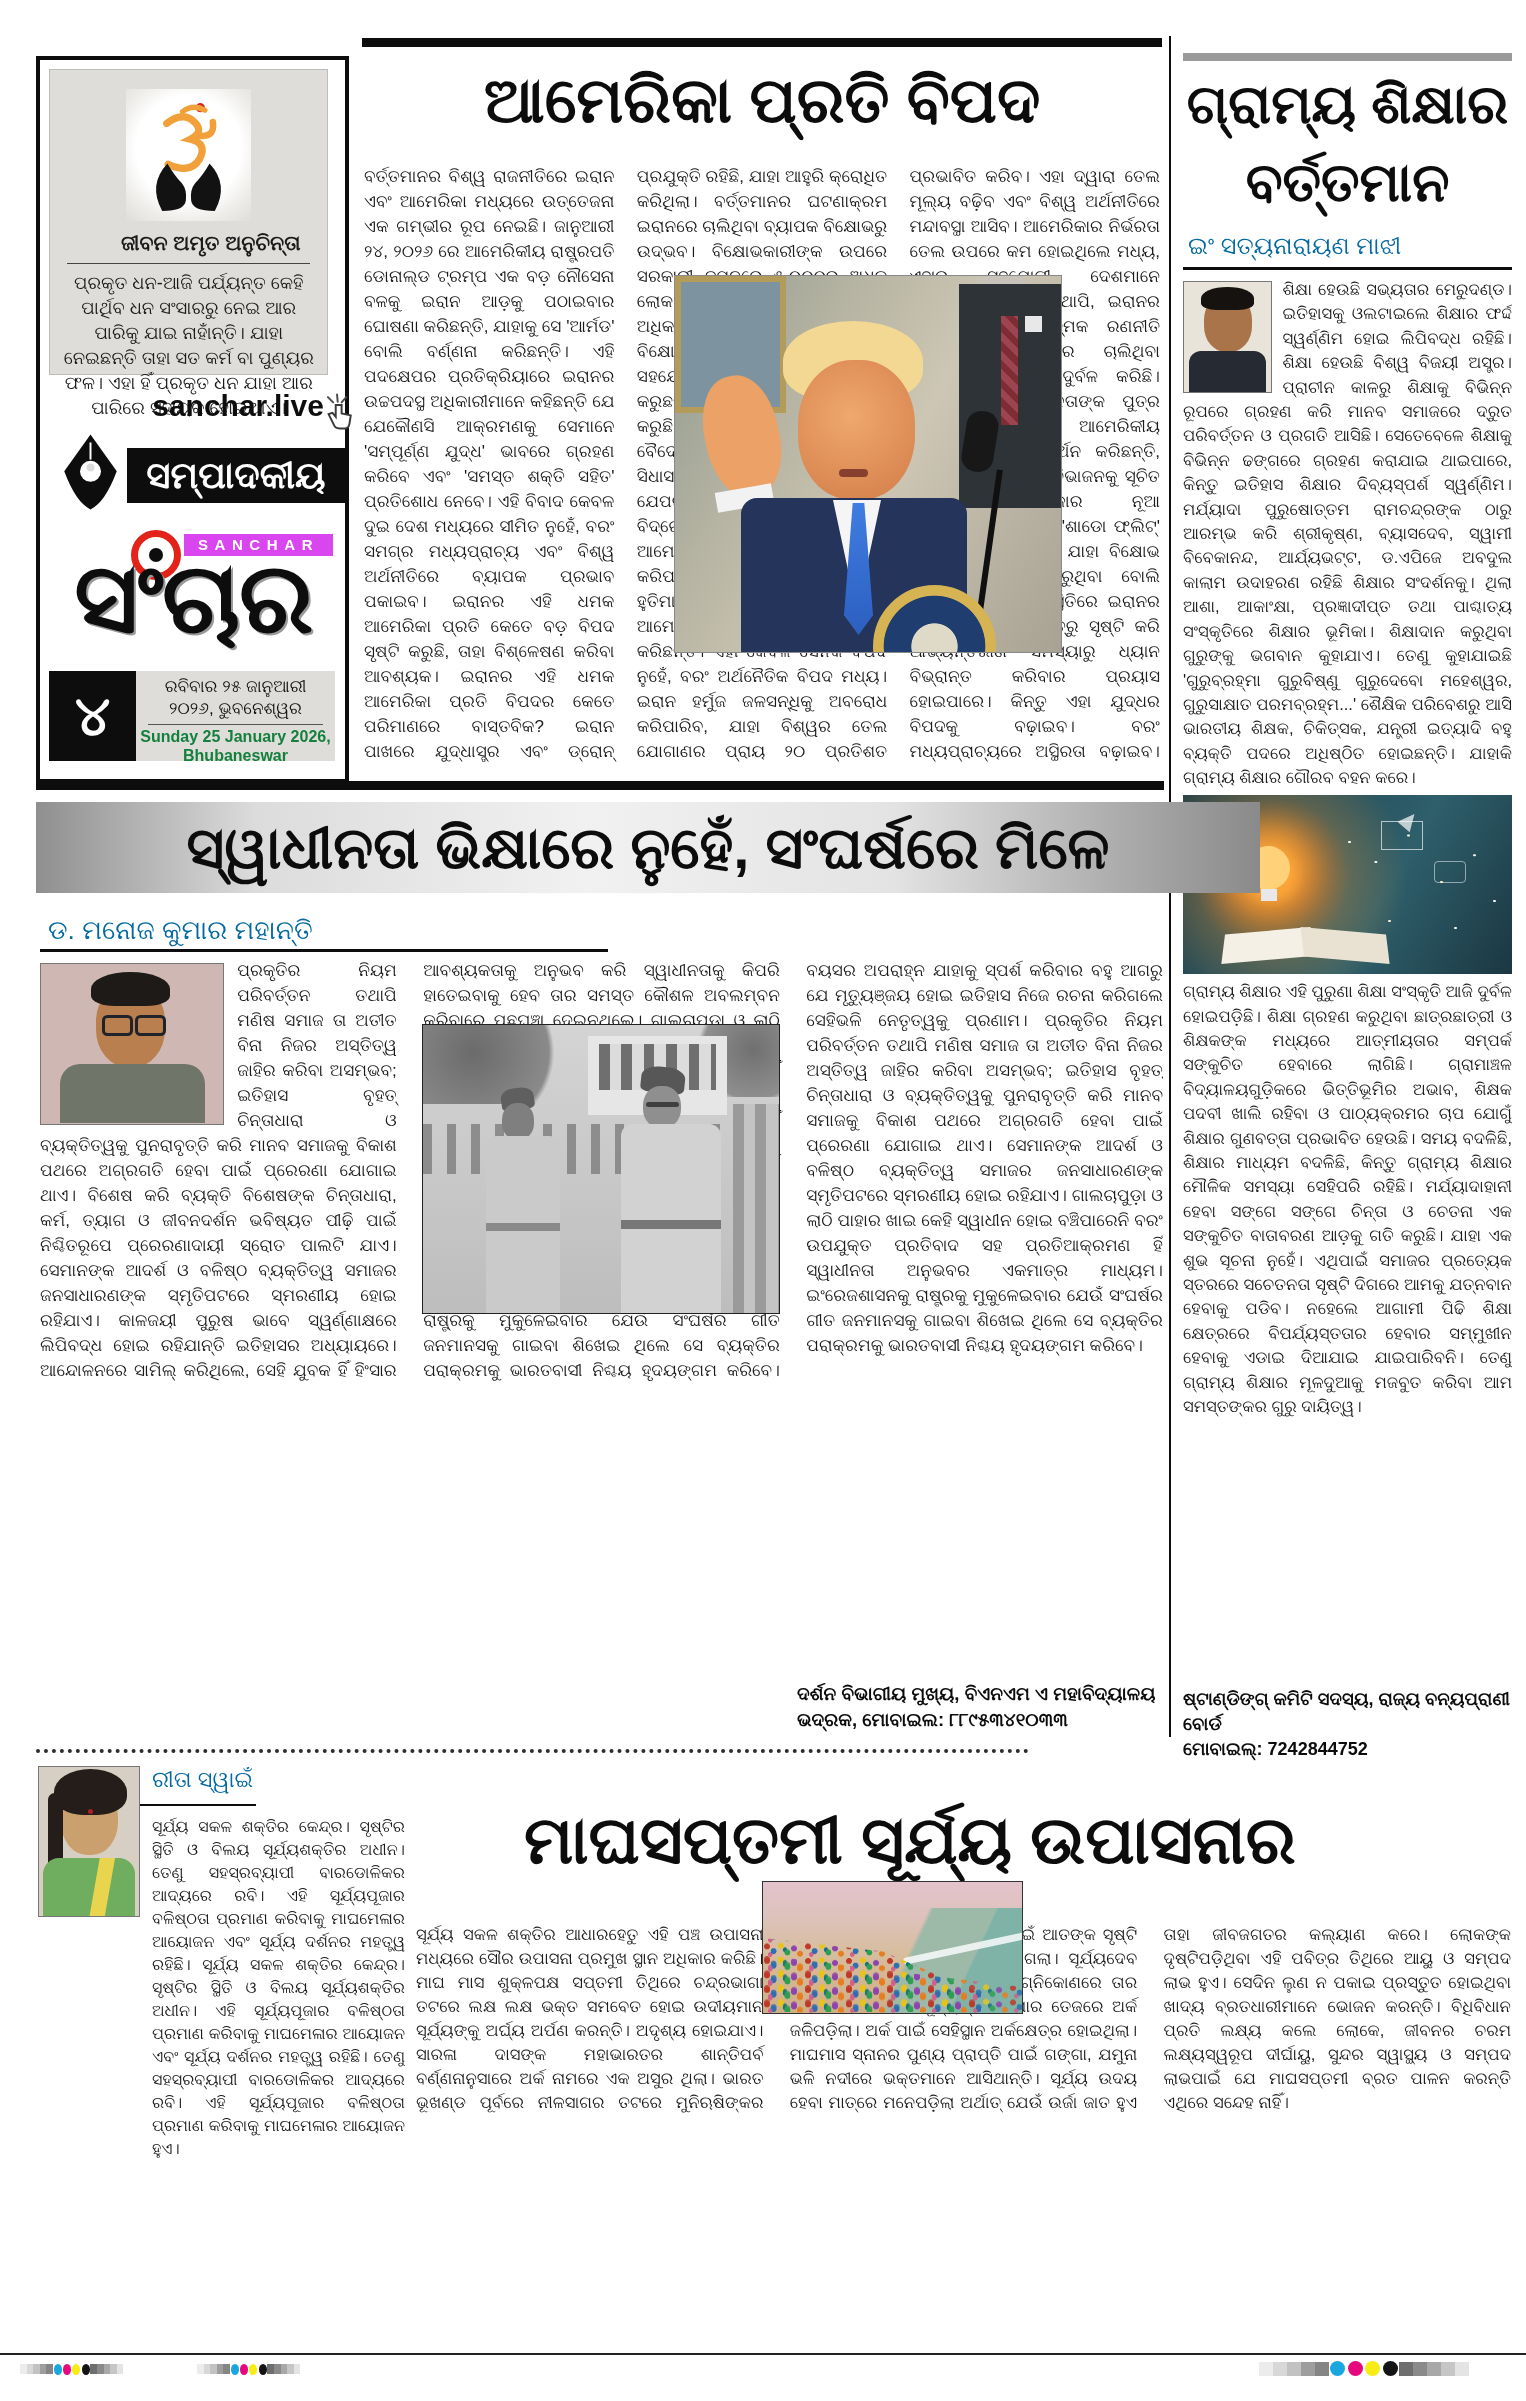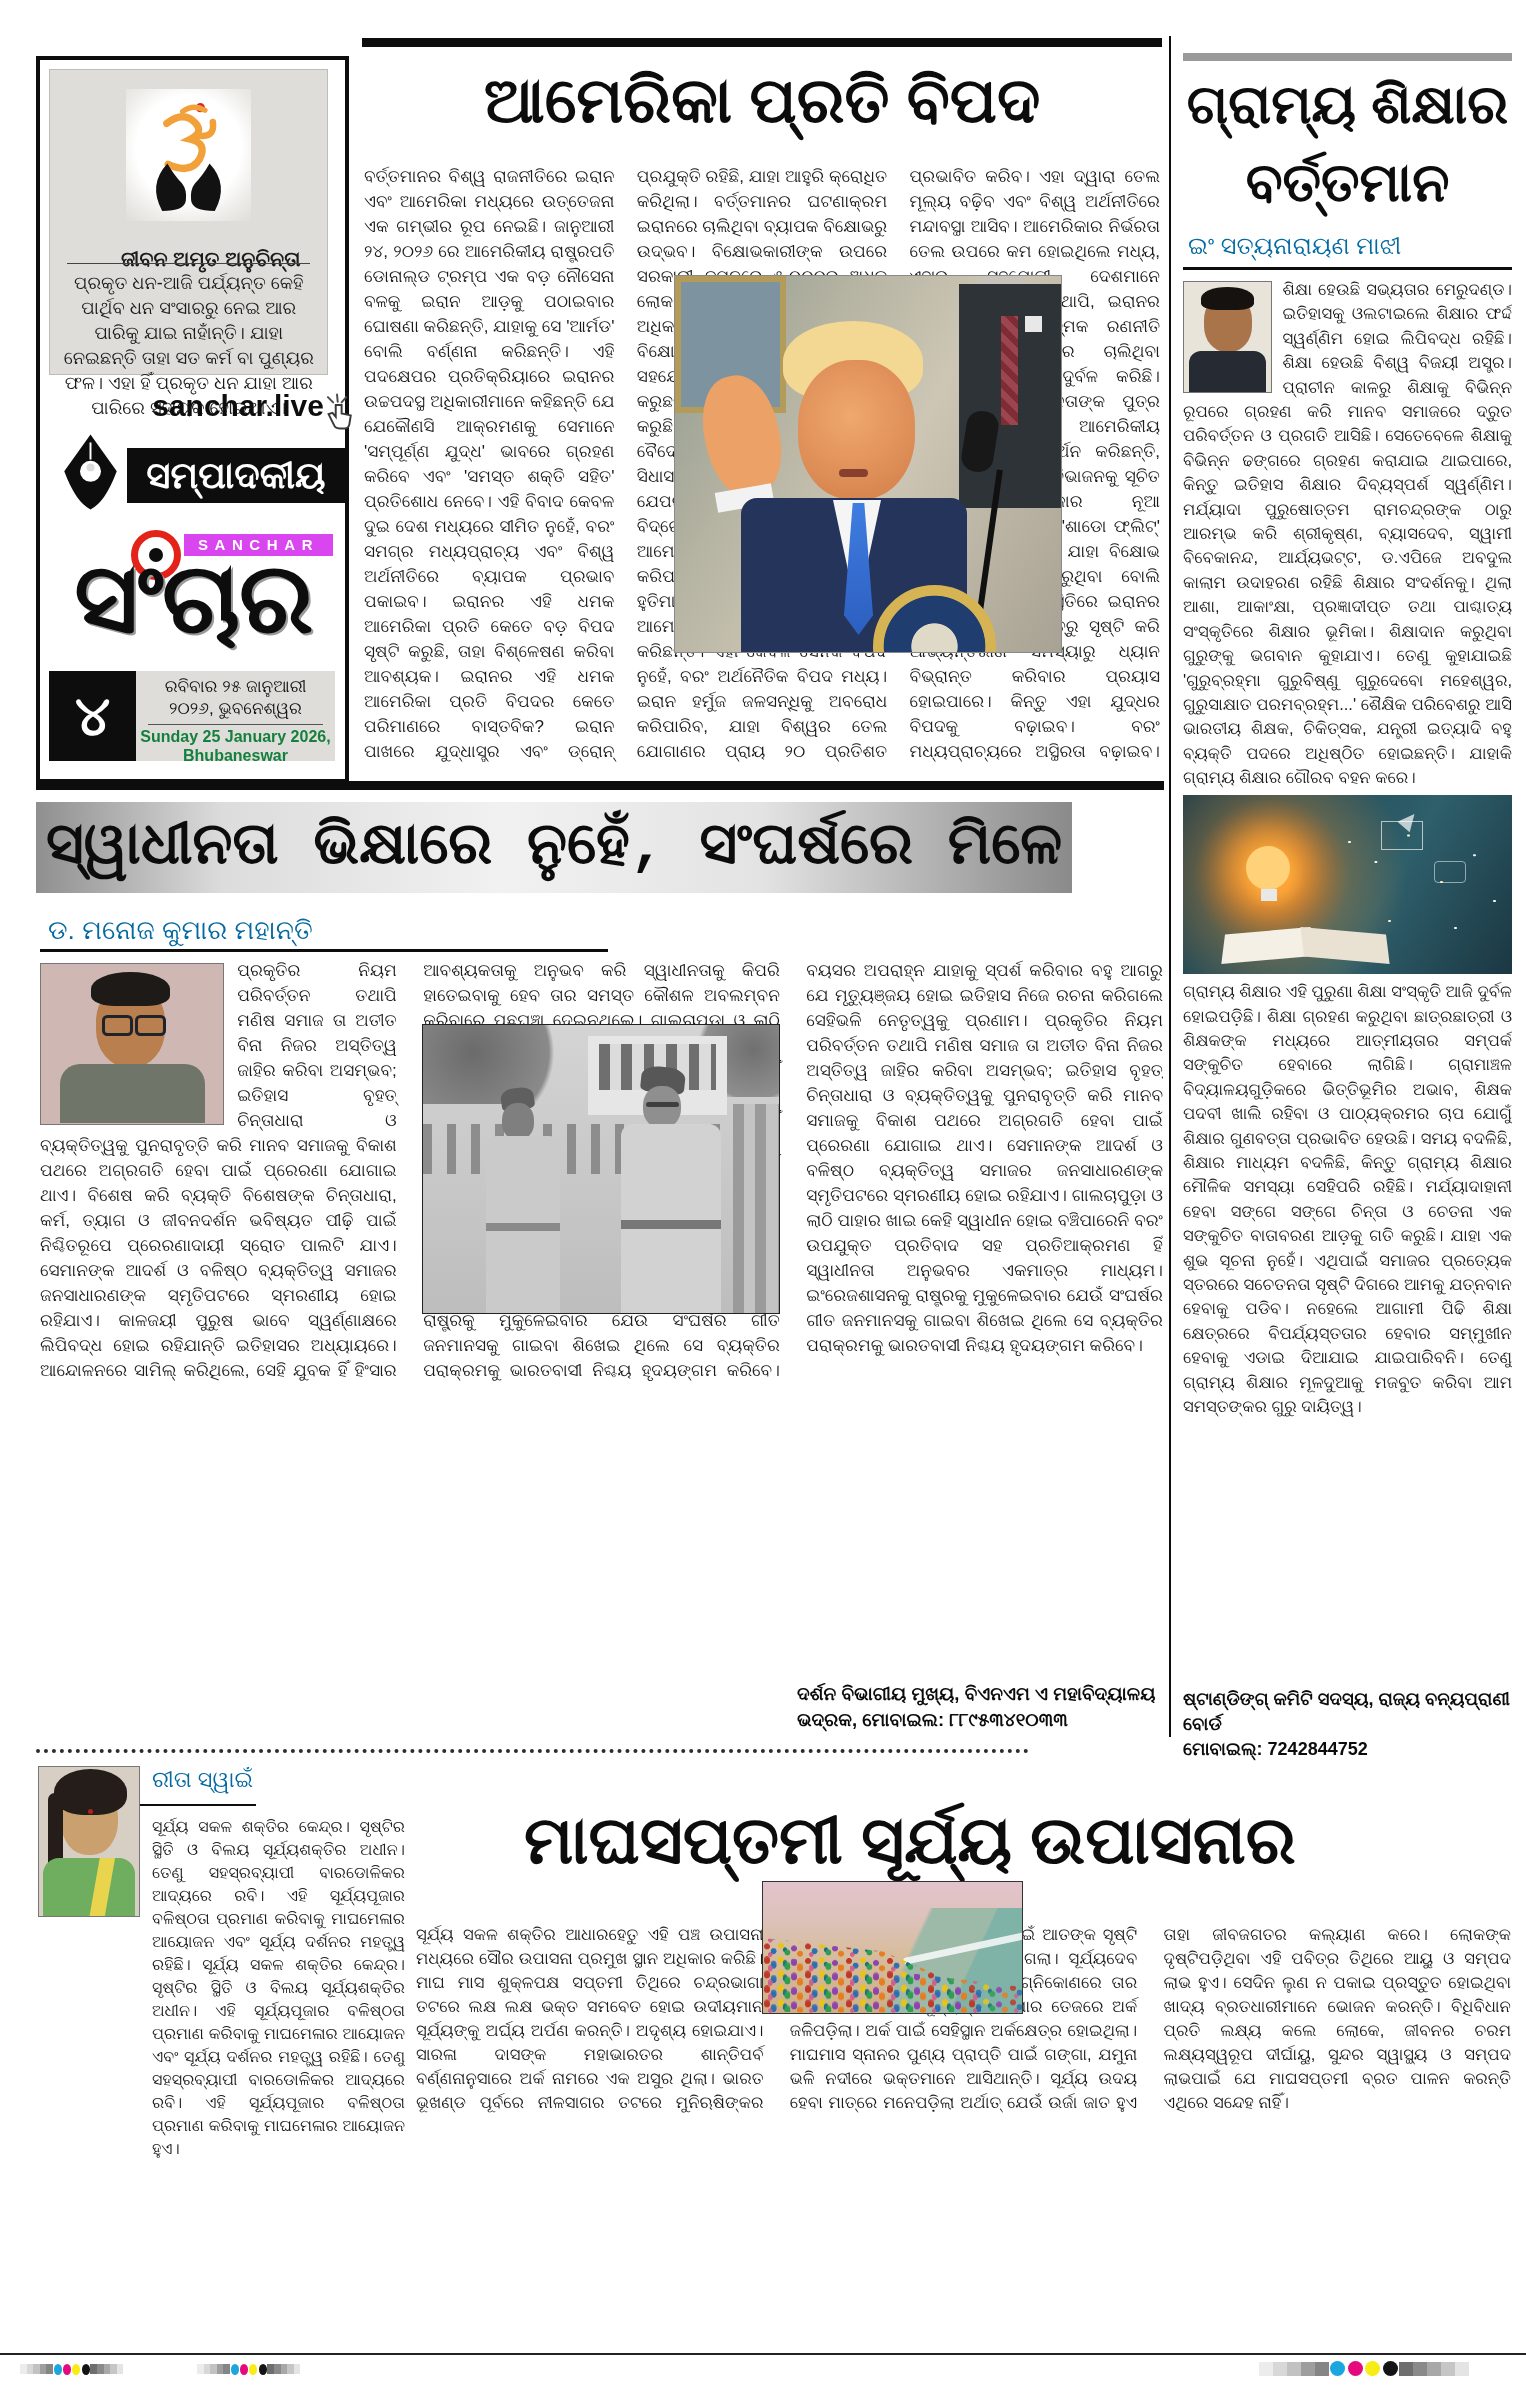--- a/index.html
+++ b/index.html
@@ -52,21 +52,21 @@
       <div class="abs omwrap" style="left:76px;top:18.5px;width:125px;height:132px;">
         <svg width="125" height="132" viewBox="0 0 190 200">
           <circle cx="113" cy="28" r="7" fill="#d62828"></circle>
           <path d="M86,34 q16,-12 34,-2" stroke="#f2a13a" stroke-width="8" fill="none" stroke-linecap="round"></path>
           <path d="M62,52 q26,-20 44,0 q12,14 -8,24 q26,6 14,30 q-14,24 -48,8" stroke="#f2a13a" stroke-width="11" fill="none" stroke-linecap="round"></path>
           <path d="M106,70 q30,6 26,-20" stroke="#f2a13a" stroke-width="10" fill="none" stroke-linecap="round"></path>
           <path d="M55,185 q-22,-40 8,-72 q10,18 22,30 q8,10 6,26 q-2,16 -36,16 z" fill="#121212"></path>
           <path d="M135,185 q22,-40 -8,-72 q-10,18 -22,30 q-8,10 -6,26 q2,16 36,16 z" fill="#121212"></path>
         </svg>
       </div>
-      <div class="abs" style="left:0;top:161px;width:321px;text-align:center;font-weight:bold;font-size:20.5px;color:#1b1b1b;margin-top:16px;">ଜୀବନ ଅମୃତ ଅନୁଚିନ୍ତା</div>
+      <div class="abs" style="left:0;top:161px;width:321px;text-align:center;font-weight:bold;font-size:20.5px;color:#1b1b1b;">ଜୀବନ ଅମୃତ ଅନୁଚିନ୍ତା</div>
       <div class="abs" style="left:17px;top:193px;width:243px;height:1.3px;background:#444;"></div>
       <div class="abs" style="left:10.6px;top:201px;width:256px;font-size:18px;line-height:25px;text-align:center;color:#1b1b1b;">ପ୍ରକୃତ ଧନ-ଆଜି ପର୍ଯ୍ୟନ୍ତ କେହି ପାର୍ଥିବ ଧନ ସଂସାରରୁ ନେଇ ଆର ପାରିକୁ ଯାଇ ନାହାଁନ୍ତି। ଯାହା ନେଇଛନ୍ତି ତାହା ସତ କର୍ମ ବା ପୁଣ୍ୟର ଫଳ। ଏହା ହିଁ ପ୍ରକୃତ ଧନ ଯାହା ଆର ପାରିରେ ସହାୟକ ହୋଇଥାଏ।</div>
     </div>
 
     <div class="abs" style="left:0;top:329px;width:284px;text-align:right;font-weight:bold;font-size:30px;color:#0d0d0d;">sanchar.live</div>
     <div class="abs" style="left:284px;top:333px;">
       <svg width="30" height="37" viewBox="0 0 46 56">
         <path d="M6,6 l8,8 M20,2 l1,11 M34,6 l-7,8" stroke="#4a4a4a" stroke-width="3" fill="none" stroke-linecap="round"></path>
         <path d="M18,18 l0,18 -5,-6 -6,2 8,16 q2,6 9,6 l8,0 q6,0 7,-7 l2,-13 -14,-3 0,-13 z" fill="#ffffff" stroke="#3a3a3a" stroke-width="3"></path>
       </svg>
@@ -156,21 +156,21 @@
     </div>
     <span>ଗ୍ରାମ୍ୟ ଶିକ୍ଷାର ଏହି ପୁରୁଣା ଶିକ୍ଷା ସଂସ୍କୃତି ଆଜି ଦୁର୍ବଳ ହୋଇପଡ଼ିଛି। ଶିକ୍ଷା ଗ୍ରହଣ କରୁଥିବା ଛାତ୍ରଛାତ୍ରୀ ଓ ଶିକ୍ଷକଙ୍କ ମଧ୍ୟରେ ଆତ୍ମୀୟତାର ସମ୍ପର୍କ ସଙ୍କୁଚିତ ହେବାରେ ଲାଗିଛି। ଗ୍ରାମାଞ୍ଚଳ ବିଦ୍ୟାଳୟଗୁଡ଼ିକରେ ଭିତ୍ତିଭୂମିର ଅଭାବ, ଶିକ୍ଷକ ପଦବୀ ଖାଲି ରହିବା ଓ ପାଠ୍ୟକ୍ରମର ଚାପ ଯୋଗୁଁ ଶିକ୍ଷାର ଗୁଣବତ୍ତା ପ୍ରଭାବିତ ହେଉଛି। ସମୟ ବଦଳିଛି, ଶିକ୍ଷାର ମାଧ୍ୟମ ବଦଳିଛି, କିନ୍ତୁ ଗ୍ରାମ୍ୟ ଶିକ୍ଷାର ମୌଳିକ ସମସ୍ୟା ସେହିପରି ରହିଛି। ମର୍ଯ୍ୟାଦାହାନୀ ହେବା ସଙ୍ଗେ ସଙ୍ଗେ ଚିନ୍ତା ଓ ଚେତନା ଏକ ସଙ୍କୁଚିତ ବାତାବରଣ ଆଡ଼କୁ ଗତି କରୁଛି। ଯାହା ଏକ ଶୁଭ ସୂଚନା ନୁହେଁ। ଏଥିପାଇଁ ସମାଜର ପ୍ରତ୍ୟେକ ସ୍ତରରେ ସଚେତନତା ସୃଷ୍ଟି ଦିଗରେ ଆମକୁ ଯତ୍ନବାନ ହେବାକୁ ପଡିବ। ନହେଲେ ଆଗାମୀ ପିଢି ଶିକ୍ଷା କ୍ଷେତ୍ରରେ ବିପର୍ଯ୍ୟସ୍ତତାର ହେବାର ସମ୍ମୁଖୀନ ହେବାକୁ ଏଡାଇ ଦିଆଯାଇ ଯାଇପାରିବନି। ତେଣୁ ଗ୍ରାମ୍ୟ ଶିକ୍ଷାର ମୂଳଦୁଆକୁ ମଜବୁତ କରିବା ଆମ ସମସ୍ତଙ୍କର ଗୁରୁ ଦାୟିତ୍ୱ।</span>
   </div>
   <div class="abs credit" style="left:1183px;top:1687px;width:329px;font-size:18px;line-height:25px;">
     <span>ଷ୍ଟାଣ୍ଡିଙ୍ଗ୍ କମିଟି ସଦସ୍ୟ, ରାଜ୍ୟ ବନ୍ୟପ୍ରାଣୀ ବୋର୍ଡ</span><br>
     <span>ମୋବାଇଲ୍: 7242844752</span>
   </div>
 
   <div class="abs rule" style="left:36px;top:781px;width:1128px;height:8.6px;"></div>
 
-  <div class="abs band" style="left:36px;top:802px;width:1036px;height:91px;font-family:Liberation Mono, monospace;">
+  <div class="abs band" style="left:36px;top:802px;width:1224px;height:91px;">
     <div class="headline" style="font-size:58px;line-height:91px;">ସ୍ୱାଧୀନତା ଭିକ୍ଷାରେ ନୁହେଁ, ସଂଘର୍ଷରେ ମିଳେ</div>
   </div>
   <div class="abs byline" style="left:48px;top:915px;font-size:26.4px;">ଡ. ମନୋଜ କୁମାର ମହାନ୍ତି</div>
   <div class="abs rule" style="left:40px;top:949px;width:568px;height:2.6px;"></div>
 
   <div class="abs jtext" style="left:40px;top:958px;width:1123px;height:777px;column-count:3;column-gap:26.4px;font-size:17px;line-height:25px;">
     <div style="float:left;width:182px;height:160px;margin:5.3px 13.2px 5.3px 0;background:#cfb8b4;position:relative;overflow:hidden;border:0.7px solid #777;">
       <div style="position:absolute;left:55px;top:20px;width:69px;height:83px;background:#b97f4e;border-radius:45%;"></div>
       <div style="position:absolute;left:50px;top:8px;width:79px;height:34px;background:#1e1a17;border-radius:50% 50% 30% 30%;"></div>
       <div style="position:absolute;left:61px;top:51px;width:25px;height:14.5px;border:3.3px solid #20242a;border-radius:5.3px;"></div>

